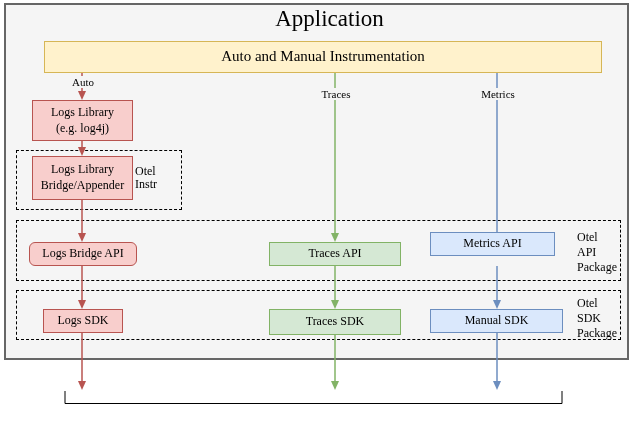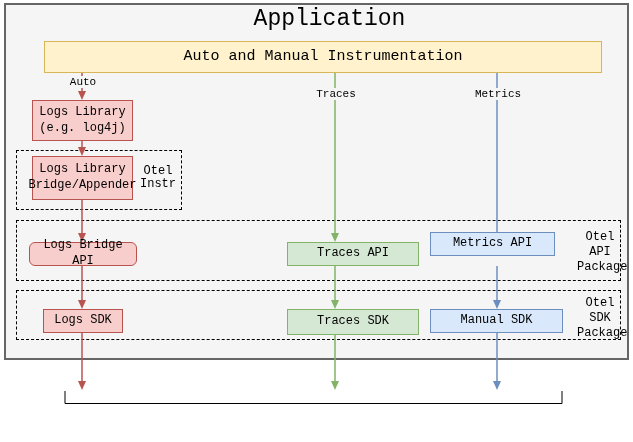--- a/index.html
+++ b/index.html
@@ -1,37 +1,37 @@
 <!DOCTYPE html>
 <html style="--app-fill: #f5f5f5; --app-stroke: #666666; --yellow-fill: #fff2cc; --yellow-stroke: #d6b656; --red-fill: #f8cecc; --red-stroke: #b85450; --green-fill: #d5e8d4; --green-stroke: #82b366; --blue-fill: #dae8fc; --blue-stroke: #6c8ebf; --dashed-stroke: #000000;"><head>
 <meta charset="utf-8">
 <style>
   html,body { margin:0; padding:0; background:#ffffff; }
   .canvas {
     position:relative; width:633px; height:442px; overflow:hidden;
-    font-family:Liberation Mono, monospace; color:#000; background:#fff;
+    font-family:Liberation Serif, serif; color:#000; background:#fff;
   }
   .app-box {
     position:absolute; left:4px; top:3px; width:625px; height:357px;
     box-sizing:border-box; background:var(--app-fill); border:2px solid var(--app-stroke);
     z-index:0;
   }
   .app-title {
     position:absolute; left:26px; top:6px; width:607px; text-align:center;
     font-size:23px; z-index:3;
   }
   .node {
     position:absolute; box-sizing:border-box; border:1px solid;
     display:flex; align-items:center; justify-content:center;
     text-align:center; font-size:12px; line-height:1.32; white-space:pre-line;
     z-index:3;
   }
   .yellow { background:var(--yellow-fill); border-color:var(--yellow-stroke);margin-left:12px; }
   .red    { background:var(--red-fill);    border-color:var(--red-stroke); }
-  .green  { background:var(--green-fill);  border-color:var(--green-stroke);margin-left:18px; }
+  .green  { background:var(--green-fill);  border-color:var(--green-stroke); }
   .blue   { background:var(--blue-fill);   border-color:var(--blue-stroke); }
 
   .instr-bar       { left:32px;  top:41px;  width:558px; height:32px; font-size:15px; }
   .logs-library    { left:32px;  top:100px; width:101px; height:41px; }
   .logs-bridge     { left:32px;  top:156px; width:101px; height:44px; }
   .logs-bridge-api { left:29px;  top:242px; width:108px; height:24px;border-radius:6px; }
   .traces-api      { left:269px; top:242px; width:132px; height:24px; }
   .metrics-api     { left:430px; top:232px; width:125px; height:24px; }
   .logs-sdk        { left:43px;  top:309px; width:80px;  height:24px; }
   .traces-sdk      { left:269px; top:309px; width:132px; height:26px; }
@@ -48,21 +48,21 @@
   .stream-label {
     position:absolute; z-index:3; font-size:11px; text-align:center;
     background:var(--app-fill); padding:0 1px;
   }
   .lbl-logs    { left:58px;  top:76px; width:48px; }
   .lbl-traces  { left:311px; top:88px; width:48px; }
   .lbl-metrics { left:473px; top:88px; width:48px; }
 
   .side-label {
     position:absolute; z-index:3; font-size:12px; line-height:15px;
-    text-align:center; white-space:pre-line;
+    text-align:left; white-space:pre-line;
   }
   .otel-instr  { left:135px; top:165px; width:46px; line-height:13px; }
   .api-package { left:577px; top:230px; width:46px; }
   .sdk-package { left:577px; top:296px; width:46px; }
 
   .export-label {
     position:absolute; left:245px; top:419px; width:200px; text-align:center;
     font-size:13px; z-index:3;
   }
 

